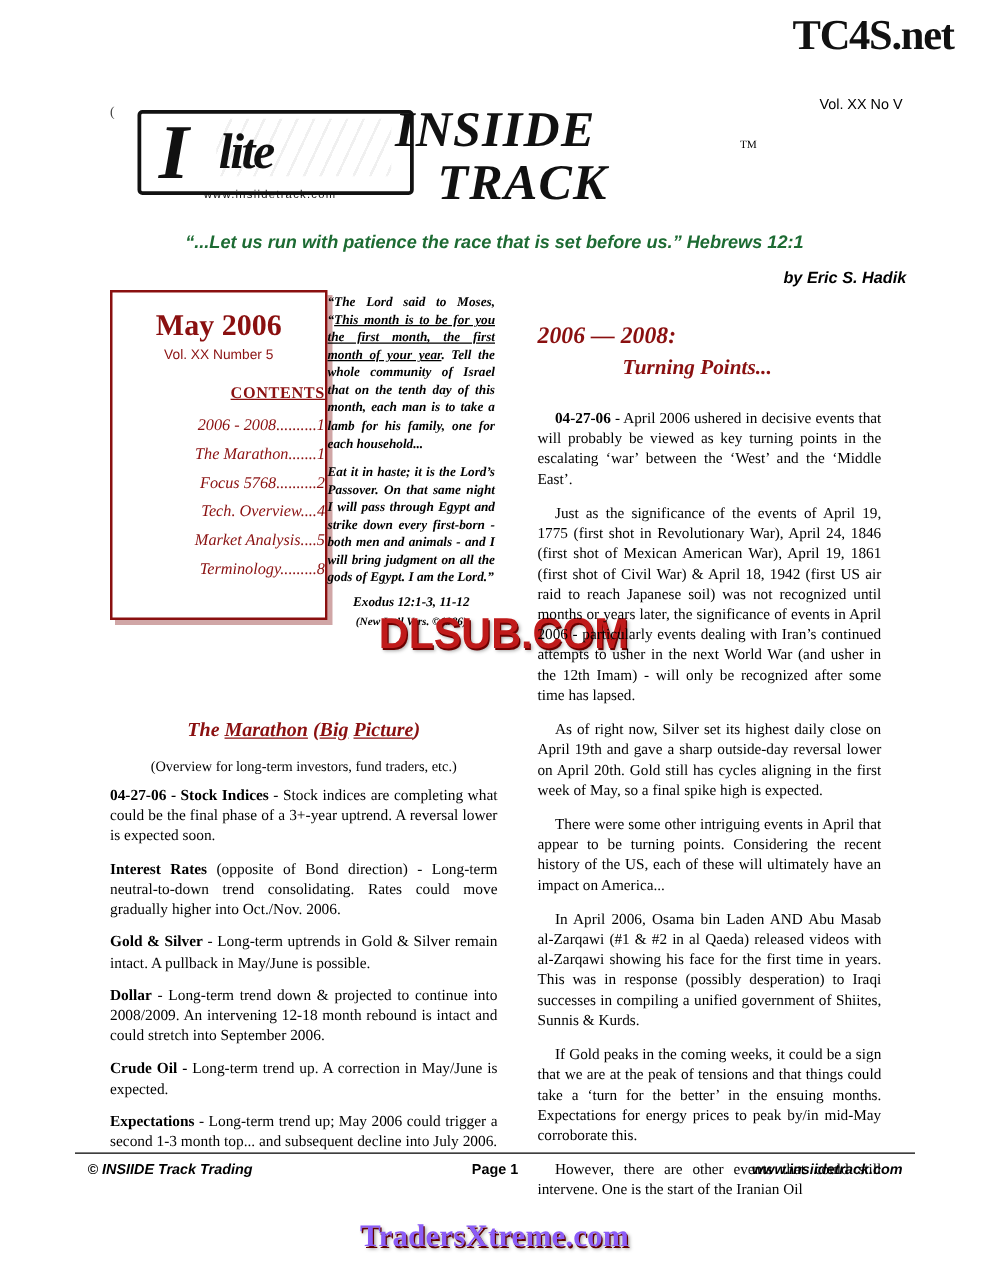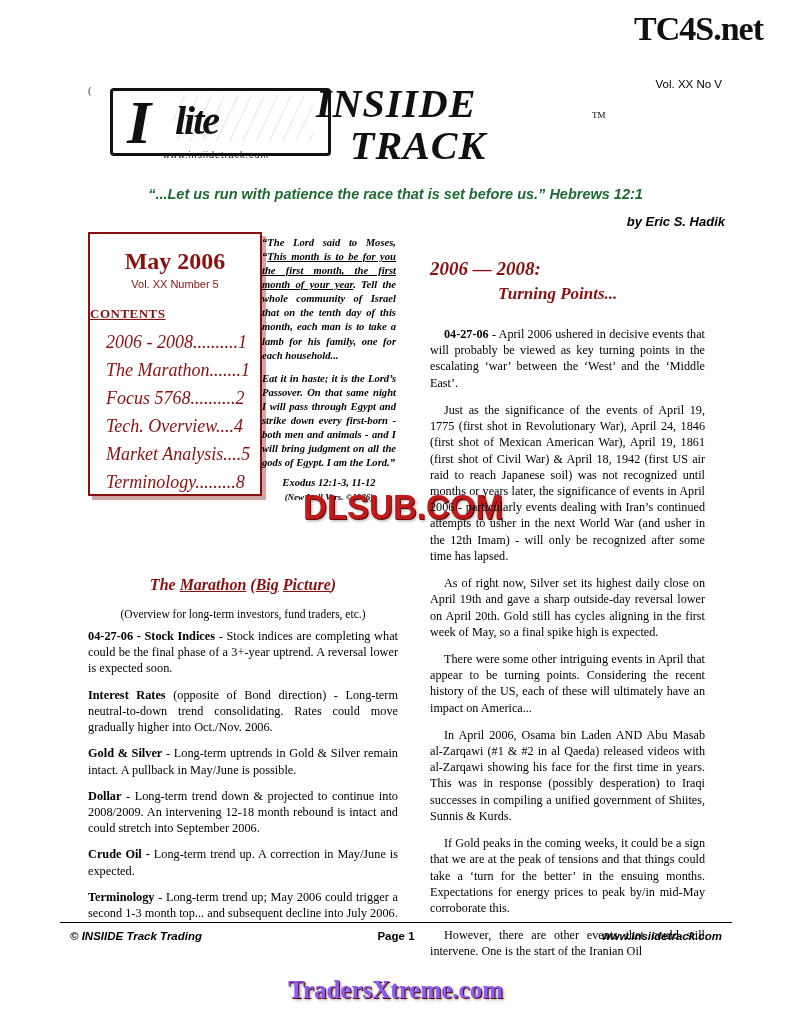--- a/index.html
+++ b/index.html
@@ -84,27 +84,28 @@
   .ct-month{
     text-align:center;margin-top:14px;
     font-size:24px;font-weight:bold;color:#8a1010;
     font-family:"Liberation Serif", serif;
   }
   .ct-vol{
     text-align:center;margin-top:3px;font-size:11px;color:#8a1010;
     font-family:"Liberation Sans", sans-serif;
   }
   .ct-title{
-    text-align:left;margin-top:16px;font-size:13px;font-weight:bold;
+    text-align:right;margin-top:16px;font-size:13px;font-weight:bold;
     color:#8a1010;text-decoration:underline;letter-spacing:.5px;
   }
   .ct-list{margin:10px 0 0 16px;}
   .ct-item{
-    font-size:18px;font-style:italic;color:#8a1010;margin-bottom:7px;
-    font-family:"Liberation Serif", serif;
+    font-size:13px;font-style:italic;color:#8a1010;margin-bottom:7px;
+    font-family:"Liberation Serif", serif;
+    text-align:right;
   }
 
   .quote-col{
     position:absolute;left:262px;top:236px;width:134px;
     font-size:10.6px;line-height:1.33;text-align:justify;
     font-style:italic;font-weight:bold;
   }
   .quote-col u{text-decoration:underline;}
   .quote-ref{
     margin-top:6px;text-align:center;font-size:10.6px;font-weight:bold;
@@ -231,21 +232,21 @@
     <span>The </span><u>Marathon</u><span> (</span><u>Big</u><span> </span><u>Picture</u><span>)</span>
   </div>
   <div class="marathon-sub">(Overview for long-term investors, fund traders, etc.)</div>
 
   <div class="left-body">
     <p><b>04-27-06</b><b> - Stock Indices</b><span> - Stock indices are completing what could be the final phase of a 3+-year uptrend.  A reversal lower is expected soon.</span></p>
     <p><b>Interest Rates</b><span> (opposite of Bond direction) - Long-term neutral-to-down trend consolidating.  Rates could move gradually higher into Oct./Nov. 2006.</span></p>
     <p><b>Gold &amp; Silver</b><span> - Long-term uptrends in Gold &amp; Silver remain intact.  A pullback in May/June is possible.</span></p>
     <p><b>Dollar</b><span> - Long-term trend down &amp; projected to continue into 2008/2009.  An intervening 12-18 month rebound is intact and could stretch into September 2006.</span></p>
     <p><b>Crude Oil -</b><span> Long-term trend up.  A correction in May/June is expected.</span></p>
-    <p><b>Terminology</b><span> - Long-term trend up; May 2006 could trigger a second 1-3 month top... and subsequent decline into July 2006.</span></p>
+    <p><b>Expectations</b><span> - Long-term trend up; May 2006 could trigger a second 1-3 month top... and subsequent decline into July 2006.</span></p>
   </div>
 
   <div class="r-head1">2006 — 2008:</div>
   <div class="r-head2">Turning Points...</div>
 
   <div class="right-body">
     <p style="text-indent:14px;"><b>04-27-06</b><span> -  April 2006 ushered in decisive events that will probably be viewed as key turning points in the escalating ‘war’ between the ‘West’ and the ‘Middle East’.</span></p>
     <p style="text-indent:14px;">Just as the significance of the events of April 19, 1775 (first shot in Revolutionary War), April 24, 1846 (first shot of Mexican American War), April 19, 1861 (first shot of Civil War) &amp; April 18, 1942 (first US air raid to reach Japanese soil) was not recognized until months or years later, the significance of events in April 2006 - particularly events dealing with Iran’s continued attempts to usher in the next World War (and usher in the 12th Imam) - will only be recognized after some time has lapsed.</p>
     <p style="text-indent:14px;">As of right now, Silver set its highest daily close on April 19th and gave a sharp outside-day reversal lower on April 20th.  Gold still has cycles aligning in the first week of May, so a final spike high is expected.</p>
     <p style="text-indent:14px;">There were some other intriguing events in April that appear to be turning points.  Considering the recent history of the US, each of these will ultimately have an impact on America...</p>

